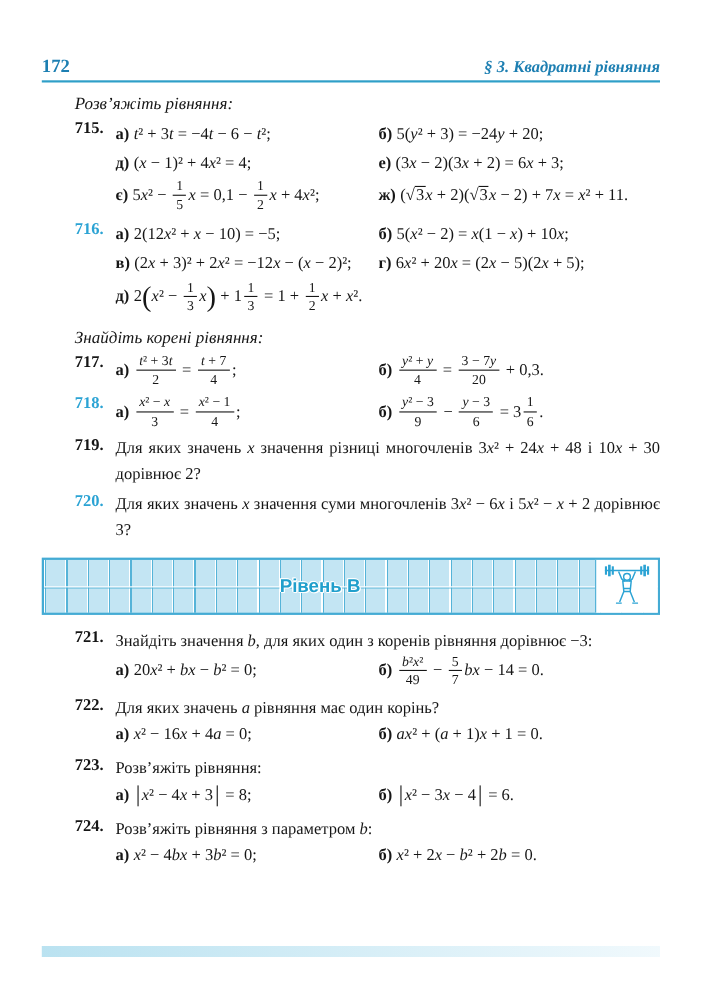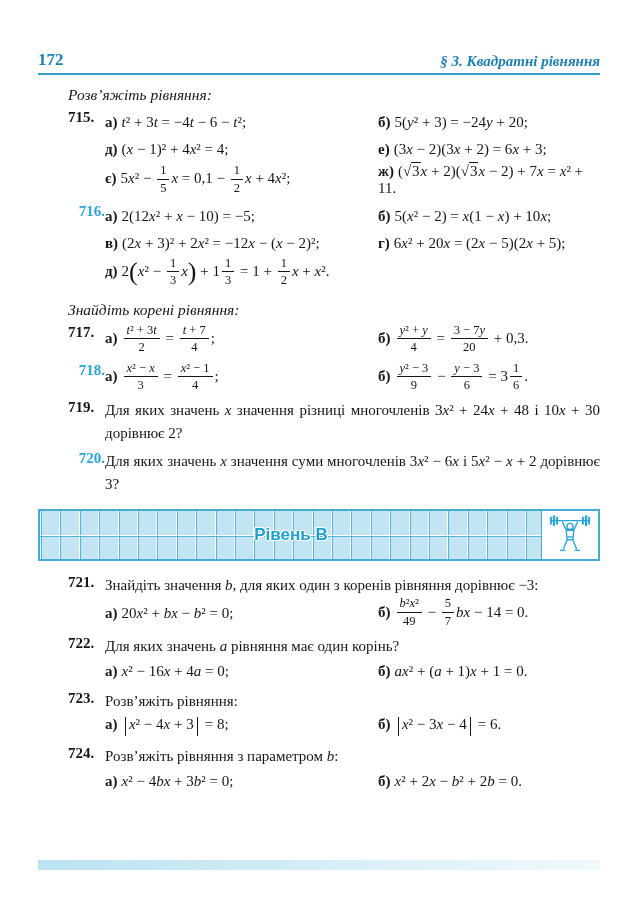--- a/index.html
+++ b/index.html
@@ -27,24 +27,24 @@
   }
   .pageno{color:var(--header_blue);font-weight:bold;font-size:17px;}
   .chapter{color:var(--header_blue);font-weight:bold;font-style:italic;font-size:15px;}
 
   
   .intro{font-style:italic;font-size:15.5px;margin:11px 0 3px 30px;}
 
   
   .problem{display:flex;margin-top:5px;}
   .pnum{flex:none;width:37px;margin-left:30px;font-weight:bold;}
-  .pnum.accent{color:var(--accent_number);text-align:right;}
+  .pnum.accent{color:var(--accent_number);}
   .pbody{flex:1;min-width:0;}
   .ptext{line-height:23px;text-align:justify;}
-  .eqrow{display:flex;align-items:center;min-height:26px;margin-bottom:1px;gap:34px;}
+  .eqrow{display:flex;align-items:center;min-height:26px;margin-bottom:1px;}
   .ecol1{flex:none;width:239px;}
   .ecol2{flex:1;}
   .ecolfull{flex:1;}
   .lbl{font-weight:bold;margin-right:4px;}
   .eq i{font-style:italic;}
   .ptext i{font-style:italic;}
 
   
   .frac{display:inline-block;vertical-align:middle;text-align:center;margin:0 2px;position:relative;top:-1px;}
   .frac .num{display:block;padding:0 3px 1px 3px;border-bottom:1px solid var(--ink);font-size:12.5px;line-height:1.15;}

